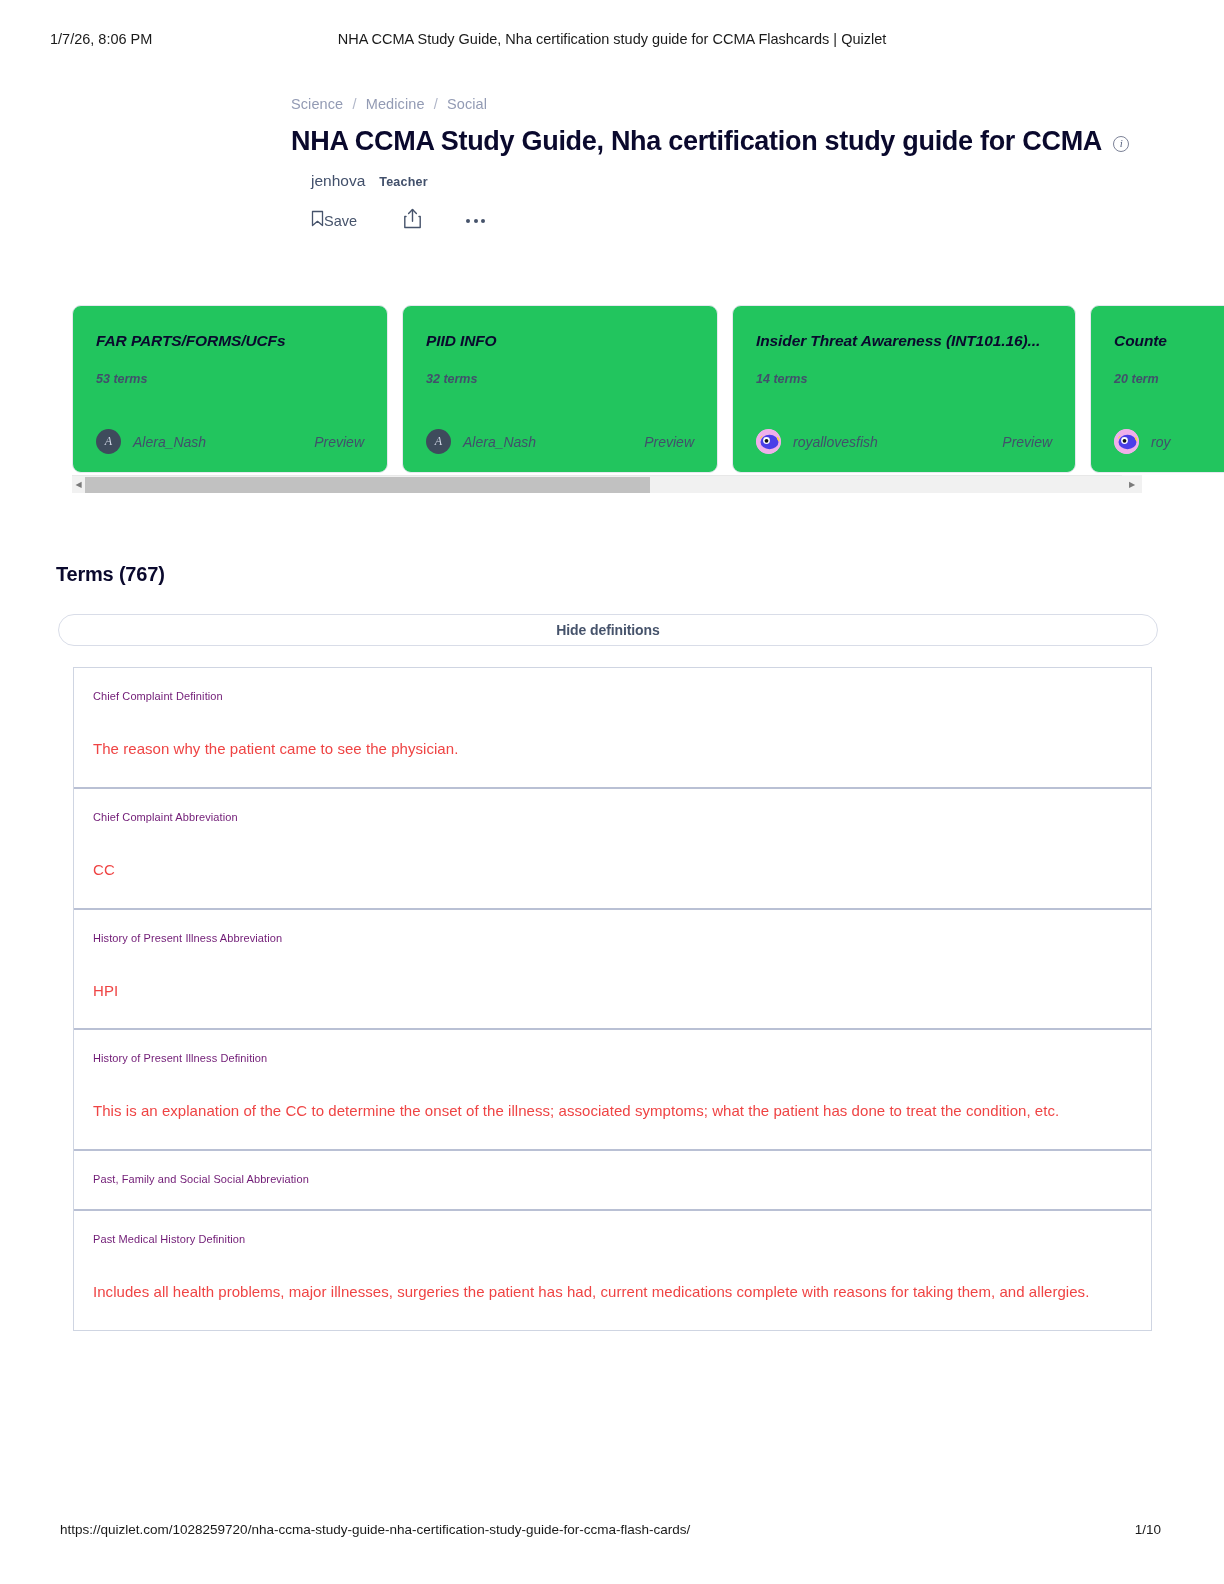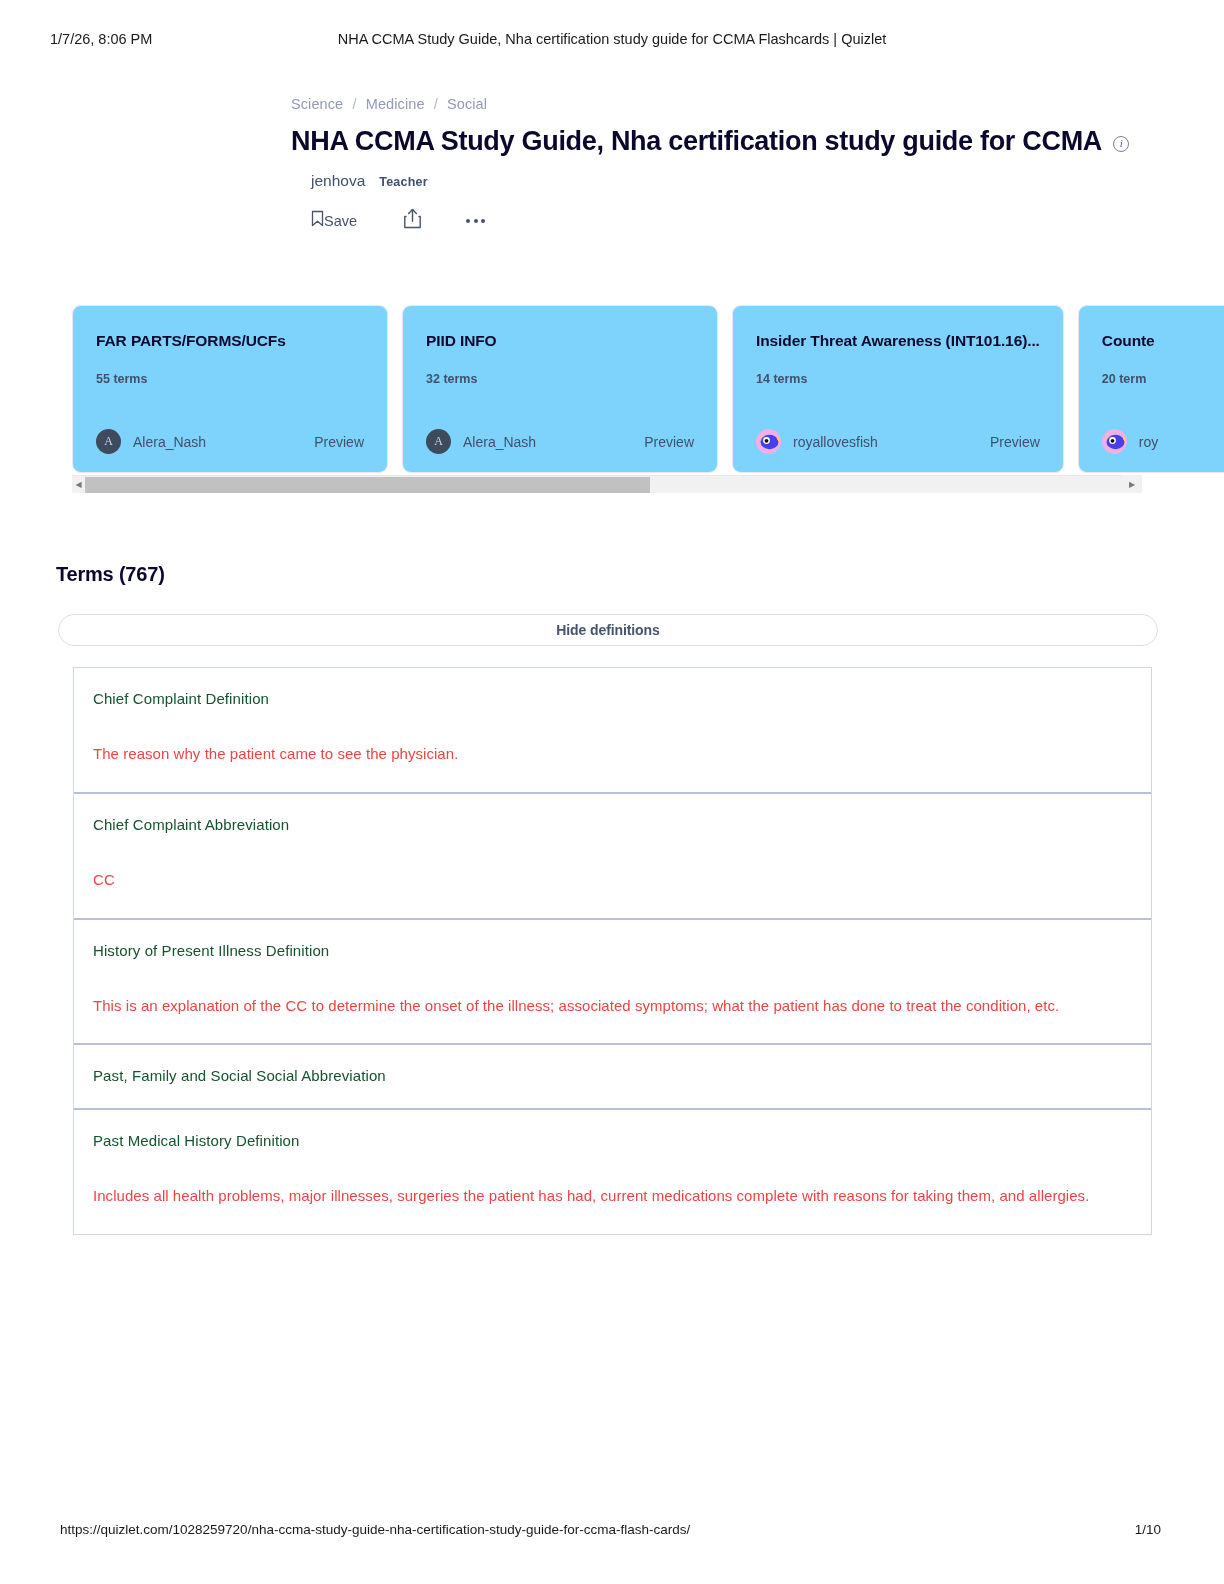--- a/index.html
+++ b/index.html
@@ -86,24 +86,25 @@
     overflow: hidden;
   }
   .carousel-track {
     display: flex; gap: 14px; align-items: stretch;
   }
   .set-card {
     flex: 0 0 316px;
     height: 168px;
     border: 1px solid #e6e8f0;
     border-radius: 9px;
-    background: #7dd3fc;
-    padding: 26px 23px 0 23px;
+    background: #22c55e;
+    padding: 26px 35px 0 23px;
     position: relative;
     box-shadow: 0 0 0 rgba(0,0,0,0);
+    font-style: italic;
   }
   .sc-title {
     font-size: 15.5px; font-weight: bold; color: #0a092d;
     letter-spacing: -0.1px;
     white-space: nowrap; overflow: hidden; text-overflow: ellipsis;
   }
   .sc-terms {
     position: absolute; top: 66px; left: 23px;
     font-size: 12.5px; font-weight: bold; color: #42506b;
   }
@@ -175,21 +176,21 @@
     width: 1079px;
     border: 1px solid #cfd5e2;
     background: #fff;
   }
   .term-row {
     border-bottom: 2px solid #b9c0d4;
     padding: 22px 19px 24px 19px;
   }
   .term-row:last-child { border-bottom: none; }
   .term-term {
-    font-size: 15px; color: #14532d; letter-spacing: .1px;
+    font-size: 11px; color: #701a75; letter-spacing: .1px;
   }
   .term-def {
     margin-top: 33px;
     font-size: 15px; color: #ef4444; line-height: 1.85;
     letter-spacing: .05px;
   }
 
   
   .print-footer {
     position: absolute; bottom: 42px; left: 0; right: 1px;
@@ -251,21 +252,21 @@
           <i></i>
         </span>
     </div>
   </div>
 
   <div class="carousel-wrap">
     <div class="carousel-track">
 
       <div class="set-card">
         <div class="sc-title">FAR PARTS/FORMS/UCFs</div>
-        <div class="sc-terms">55 terms</div>
+        <div class="sc-terms">53 terms</div>
         <div class="sc-footer">
           <div class="sc-user">
             <span class="avatar avatar-letter">A</span>
             <span class="sc-username">Alera_Nash</span>
           </div>
           <div class="sc-preview">Preview</div>
         </div>
       </div>
 
       <div class="set-card">
@@ -342,20 +343,24 @@
   <div class="terms-list">
     <div class="term-row">
       <div class="term-term">Chief Complaint Definition</div>
       <div class="term-def">The reason why the patient came to see the physician.</div>
     </div>
     <div class="term-row">
       <div class="term-term">Chief Complaint Abbreviation</div>
       <div class="term-def">CC</div>
     </div>
     <div class="term-row">
+      <div class="term-term">History of Present Illness Abbreviation</div>
+      <div class="term-def">HPI</div>
+    </div>
+    <div class="term-row">
       <div class="term-term">History of Present Illness Definition</div>
       <div class="term-def">This is an explanation of the CC to determine the onset of the illness; associated symptoms; what the patient has done to treat the condition, etc.</div>
     </div>
     <div class="term-row">
       <div class="term-term">Past, Family and Social Social Abbreviation</div>
     </div>
     <div class="term-row">
       <div class="term-term">Past Medical History Definition</div>
       <div class="term-def">Includes all health problems, major illnesses, surgeries the patient has had, current medications complete with reasons for taking them, and allergies.</div>
     </div>

